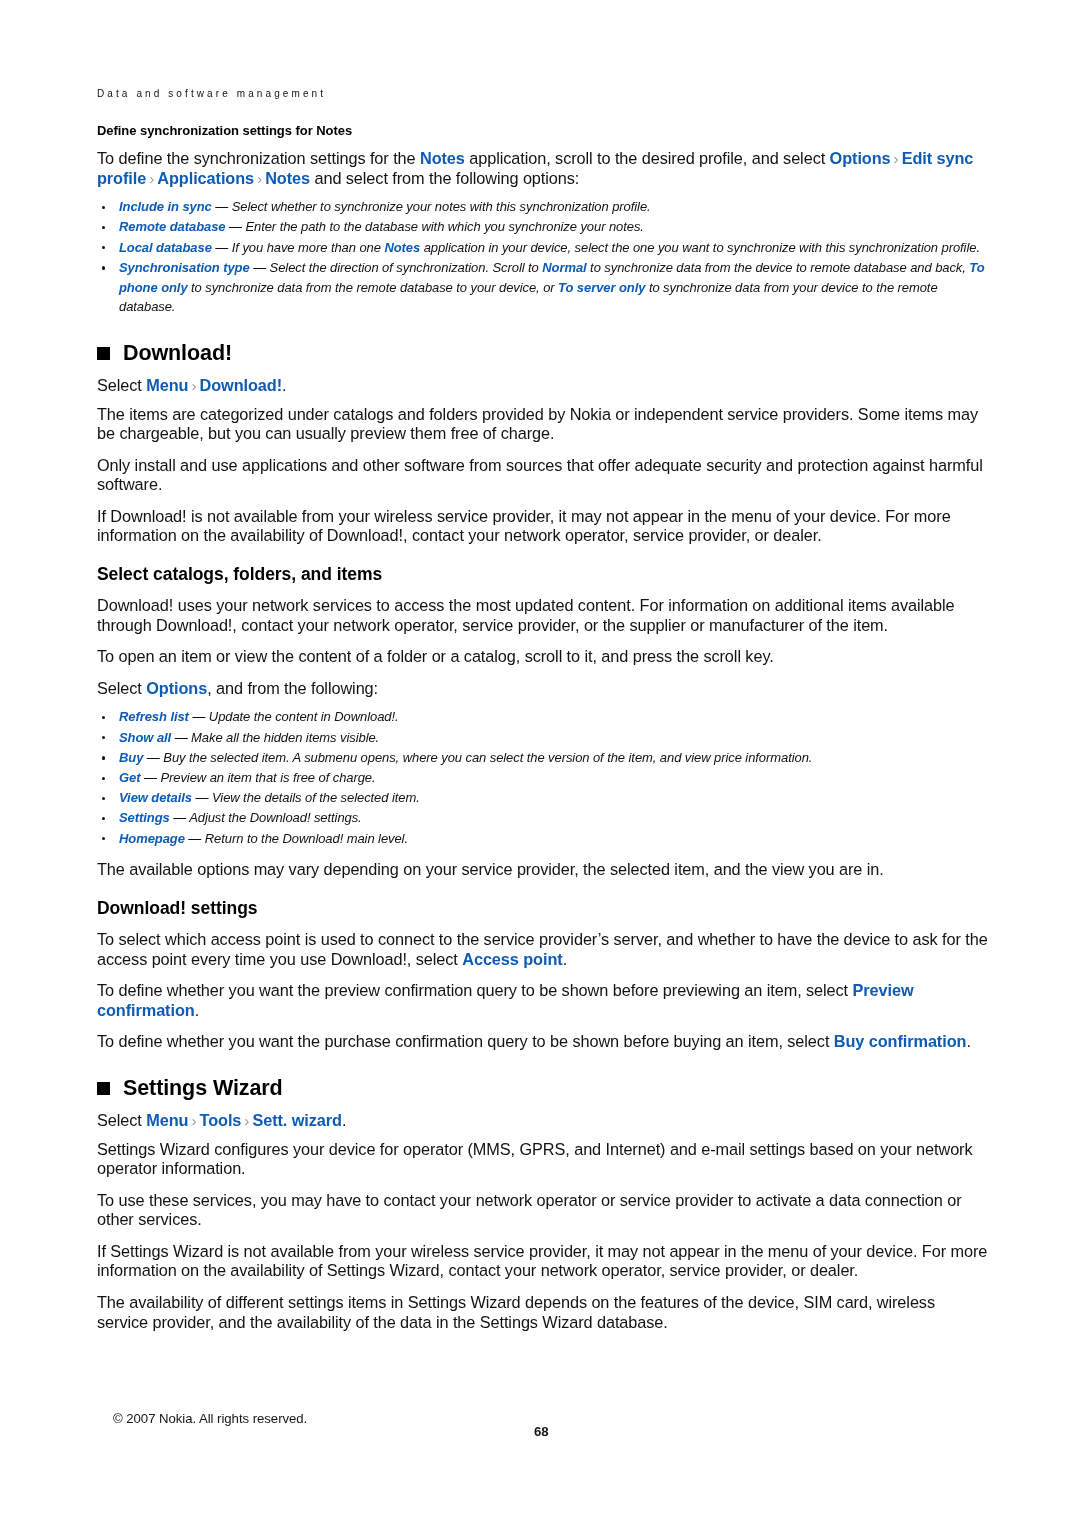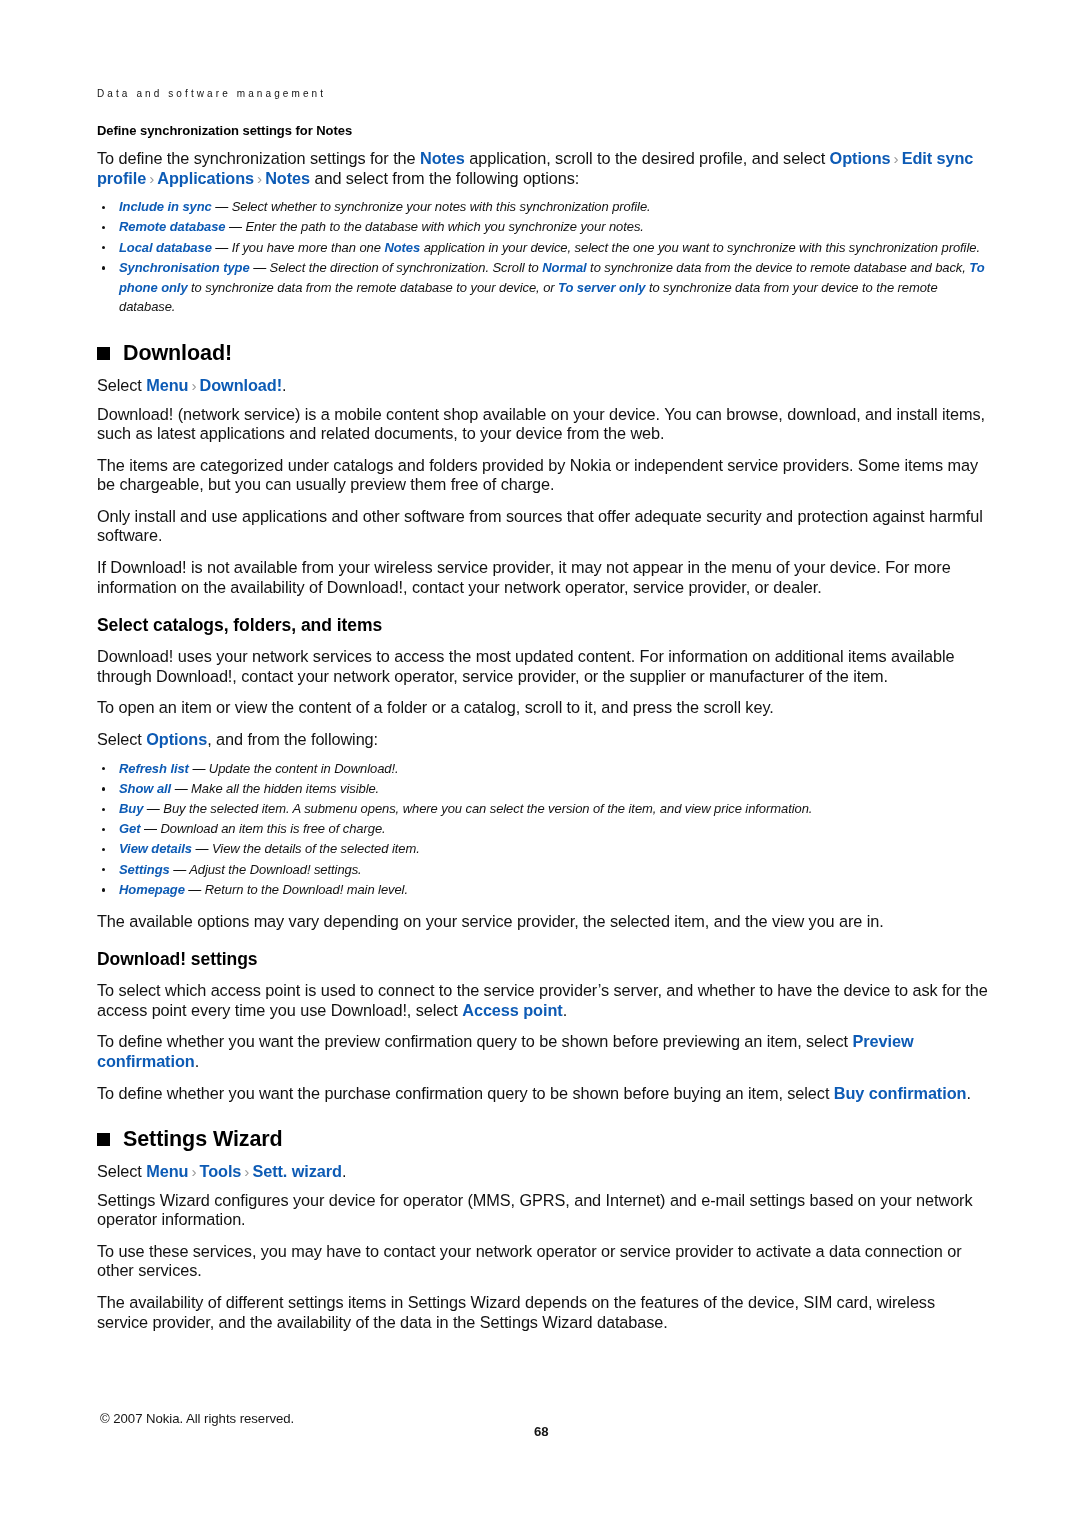--- a/index.html
+++ b/index.html
@@ -113,21 +113,21 @@
   
   .footer {
     position: absolute;
     left: 97px;
     right: 90px;
     top: 1411px;
     font-size: 13.2px;
     color: #151515;
     letter-spacing: -0.05px;
   }
-  .footer .copy { position: absolute; left: 3px; top: 0; white-space: nowrap; }
+  .footer .copy { position: absolute; left: 16px; top: 0; white-space: nowrap; }
   .footer .pageno { position: absolute; left: 437px; top: 13px; font-weight: 700; }
   .spacer-sm { height: 6px; }
 </style>
 </head>
 <body>
 
 <div id="page">
 
   <div class="running-header">Data and software management</div>
 
@@ -142,39 +142,38 @@
     <li><span class="ui">Synchronisation type</span><span> — Select the direction of synchronization. Scroll to </span><span class="ui">Normal</span><span> to synchronize data from the device to remote database and back, </span><span class="ui">To phone only</span><span> to synchronize data from the remote database to your device, or </span><span class="ui">To server only</span><span> to synchronize data from your device to the remote database.</span></li>
   </ul>
 
   <h1 class="chapter">
       <span class="sqr"></span>
       <span>Download!</span>
     </h1>
 
   <p class="body tight"><span>Select </span><span class="ui">Menu</span><span class="sep">›</span><span class="ui">Download!</span><span>.</span></p>
 
-  <p class="body">Download! (network service) is a mobile content shop available on your device. You can browse, download, and install items, such as latest applications and related documents, to your device from the web.</p>
   <p class="body">The items are categorized under catalogs and folders provided by Nokia or independent service providers. Some items may be chargeable, but you can usually preview them free of charge.</p>
   <p class="body">Only install and use applications and other software from sources that offer adequate security and protection against harmful software.</p>
   <p class="body">If Download! is not available from your wireless service provider, it may not appear in the menu of your device. For more information on the availability of Download!, contact your network operator, service provider, or dealer.</p>
 
   <div class="spacer-sm"></div>
 
   <h3 class="sub3">Select catalogs, folders, and items</h3>
 
   <p class="body">Download! uses your network services to access the most updated content. For information on additional items available through Download!, contact your network operator, service provider, or the supplier or manufacturer of the item.</p>
   <p class="body">To open an item or view the content of a folder or a catalog, scroll to it, and press the scroll key.</p>
 
   <p class="body tight"><span>Select </span><span class="ui">Options</span><span>, and from the following:</span></p>
 
   <ul class="opts">
     <li><span class="ui">Refresh list</span><span> — Update the content in Download!.</span></li>
     <li><span class="ui">Show all</span><span> — Make all the hidden items visible.</span></li>
     <li><span class="ui">Buy</span><span> — Buy the selected item. A submenu opens, where you can select the version of the item, and view price information.</span></li>
-    <li><span class="ui">Get</span><span> — Download an item this is free of charge.</span></li>
+    <li><span class="ui">Get</span><span> — Preview an item that is free of charge.</span></li>
     <li><span class="ui">View details</span><span> — View the details of the selected item.</span></li>
     <li><span class="ui">Settings</span><span> — Adjust the Download! settings.</span></li>
     <li><span class="ui">Homepage</span><span> — Return to the Download! main level.</span></li>
   </ul>
 
   <p class="body">The available options may vary depending on your service provider, the selected item, and the view you are in.</p>
 
   <div class="spacer-sm"></div>
 
   <h3 class="sub3">Download! settings</h3>
@@ -188,20 +187,21 @@
 
   <h1 class="chapter">
       <span class="sqr"></span>
       <span>Settings Wizard</span>
     </h1>
 
   <p class="body tight"><span>Select </span><span class="ui">Menu</span><span class="sep">›</span><span class="ui">Tools</span><span class="sep">›</span><span class="ui">Sett. wizard</span><span>.</span></p>
 
   <p class="body">Settings Wizard configures your device for operator (MMS, GPRS, and Internet) and e-mail settings based on your network operator information.</p>
   <p class="body">To use these services, you may have to contact your network operator or service provider to activate a data connection or other services.</p>
+  <p class="body">If Settings Wizard is not available from your wireless service provider, it may not appear in the menu of your device. For more information on the availability of Settings Wizard, contact your network operator, service provider, or dealer.</p>
   <p class="body">The availability of different settings items in Settings Wizard depends on the features of the device, SIM card, wireless service provider, and the availability of the data in the Settings Wizard database.</p>
 
   <div class="footer">
     <span class="copy">© 2007 Nokia. All rights reserved.</span>
     <span class="pageno">68</span>
   </div>
 
 </div>
 
 </body></html>

